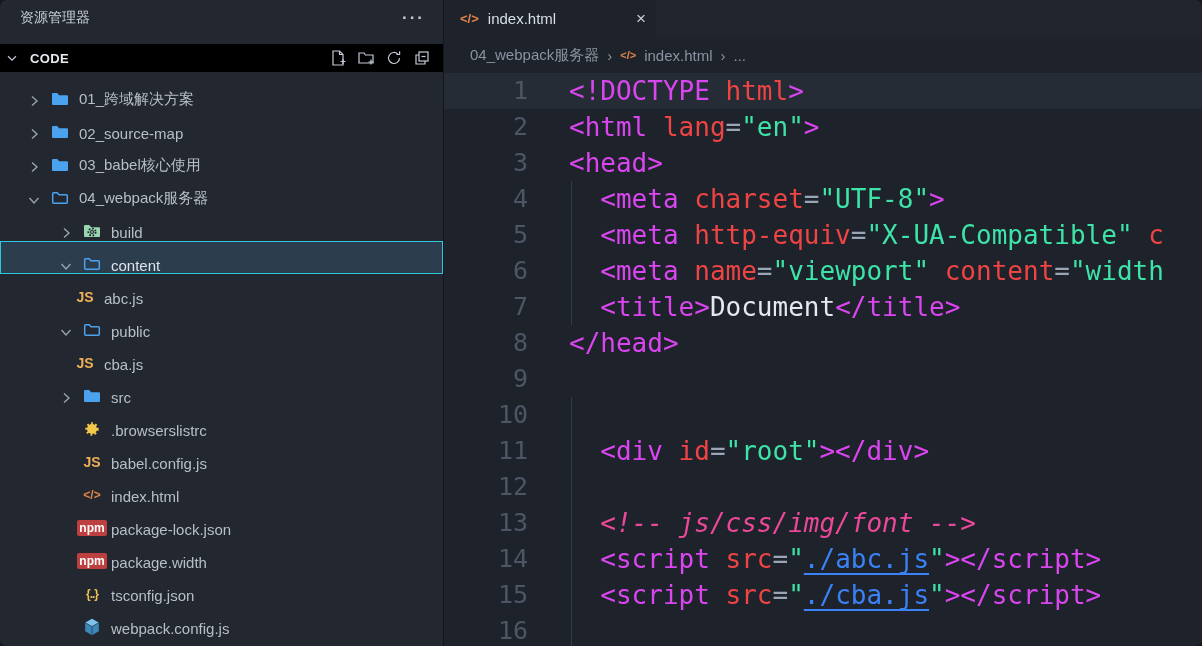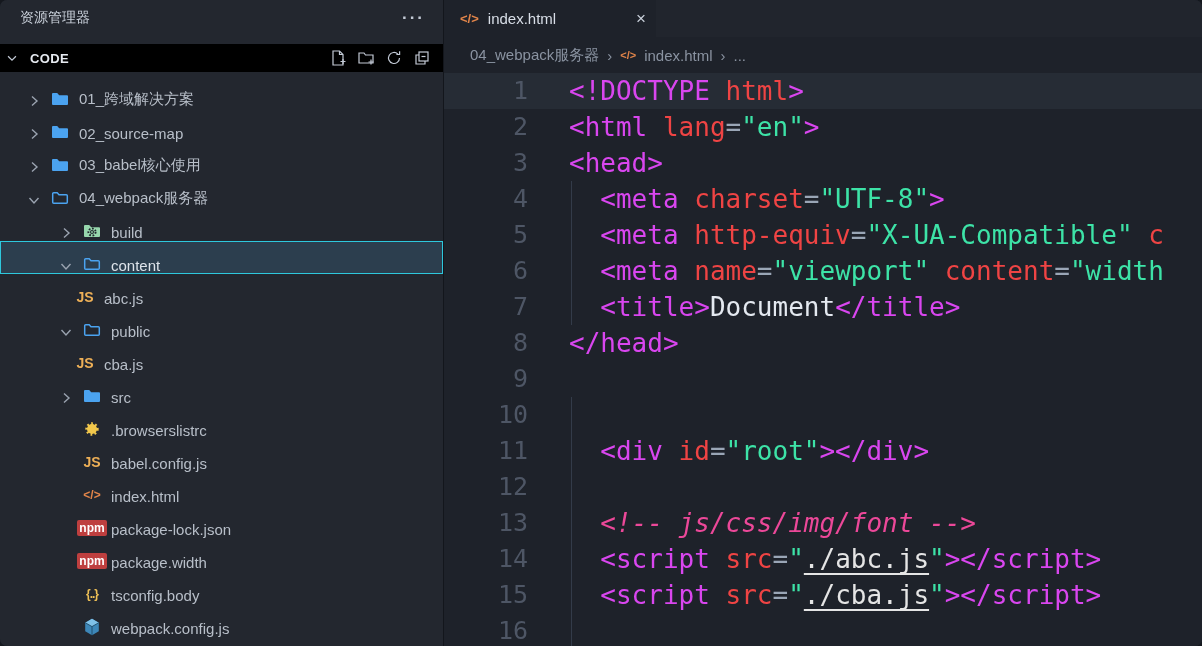--- a/index.html
+++ b/index.html
@@ -44,21 +44,21 @@
   .code{flex:1;overflow:hidden;font-family:"DejaVu Sans Mono","Liberation Mono",monospace;
         font-size:26px;line-height:36px;}
   .line{display:flex;height:36px;white-space:pre;}
   .line.hl{background:#262C35;}
   .gutter{width:84px;flex-shrink:0;text-align:right;color:#4E5665;font-size:25px;}
   .lcontent{flex:1;padding-left:41px;position:relative;min-width:0;overflow:hidden;}
   .line.guide .lcontent::before{content:"";position:absolute;left:43px;top:0;bottom:0;
         border-left:1px solid #333B49;}
   .t-tag{color:#d946ef}.t-attr{color:#ef4444}.t-op{color:#9AA6B6}.t-str{color:#3DE3A7}
   .t-text{color:#E4E9F0}.t-comment{color:#ec4899;font-style:italic}
-  .t-link{color:#e5e5e5;text-decoration:underline;text-underline-offset:5px;text-align:right;}
+  .t-link{color:#3b82f6;text-decoration:underline;text-underline-offset:5px;text-align:right;}
 </style>
 </head>
 <body>
 
 <div class="window">
 
   <aside class="sidebar">
     <div class="sb-title">
       <span>资源管理器</span>
       <span class="sb-more">···</span>
@@ -256,21 +256,21 @@
           <span class="ficon">
             <span class="badge npm">npm</span>
           </span>
           <span class="flabel">package.width</span>
         </div>
         <div class="row lvl2">
           <span class="chev"></span>
           <span class="ficon">
             <span class="badge tsjson">{..}</span>
           </span>
-          <span class="flabel">tsconfig.body</span>
+          <span class="flabel">tsconfig.json</span>
         </div>
         <div class="row lvl2">
           <span class="chev"></span>
           <span class="ficon">
             <svg width="20" height="20" viewBox="0 0 20 20">
               <path d="M10 1.8 L16.8 5.7 V14.3 L10 18.2 L3.2 14.3 V5.7 Z" fill="#3D87B8"></path>
               <path d="M10 1.8 L16.8 5.7 L10 9.6 L3.2 5.7 Z" fill="#7FC1E8"></path>
               <path d="M10 9.6 V18.2 M3.2 5.7 L10 9.6 L16.8 5.7" stroke="#1E4B68" stroke-width="0.9" fill="none"></path>
             </svg>
           </span>

